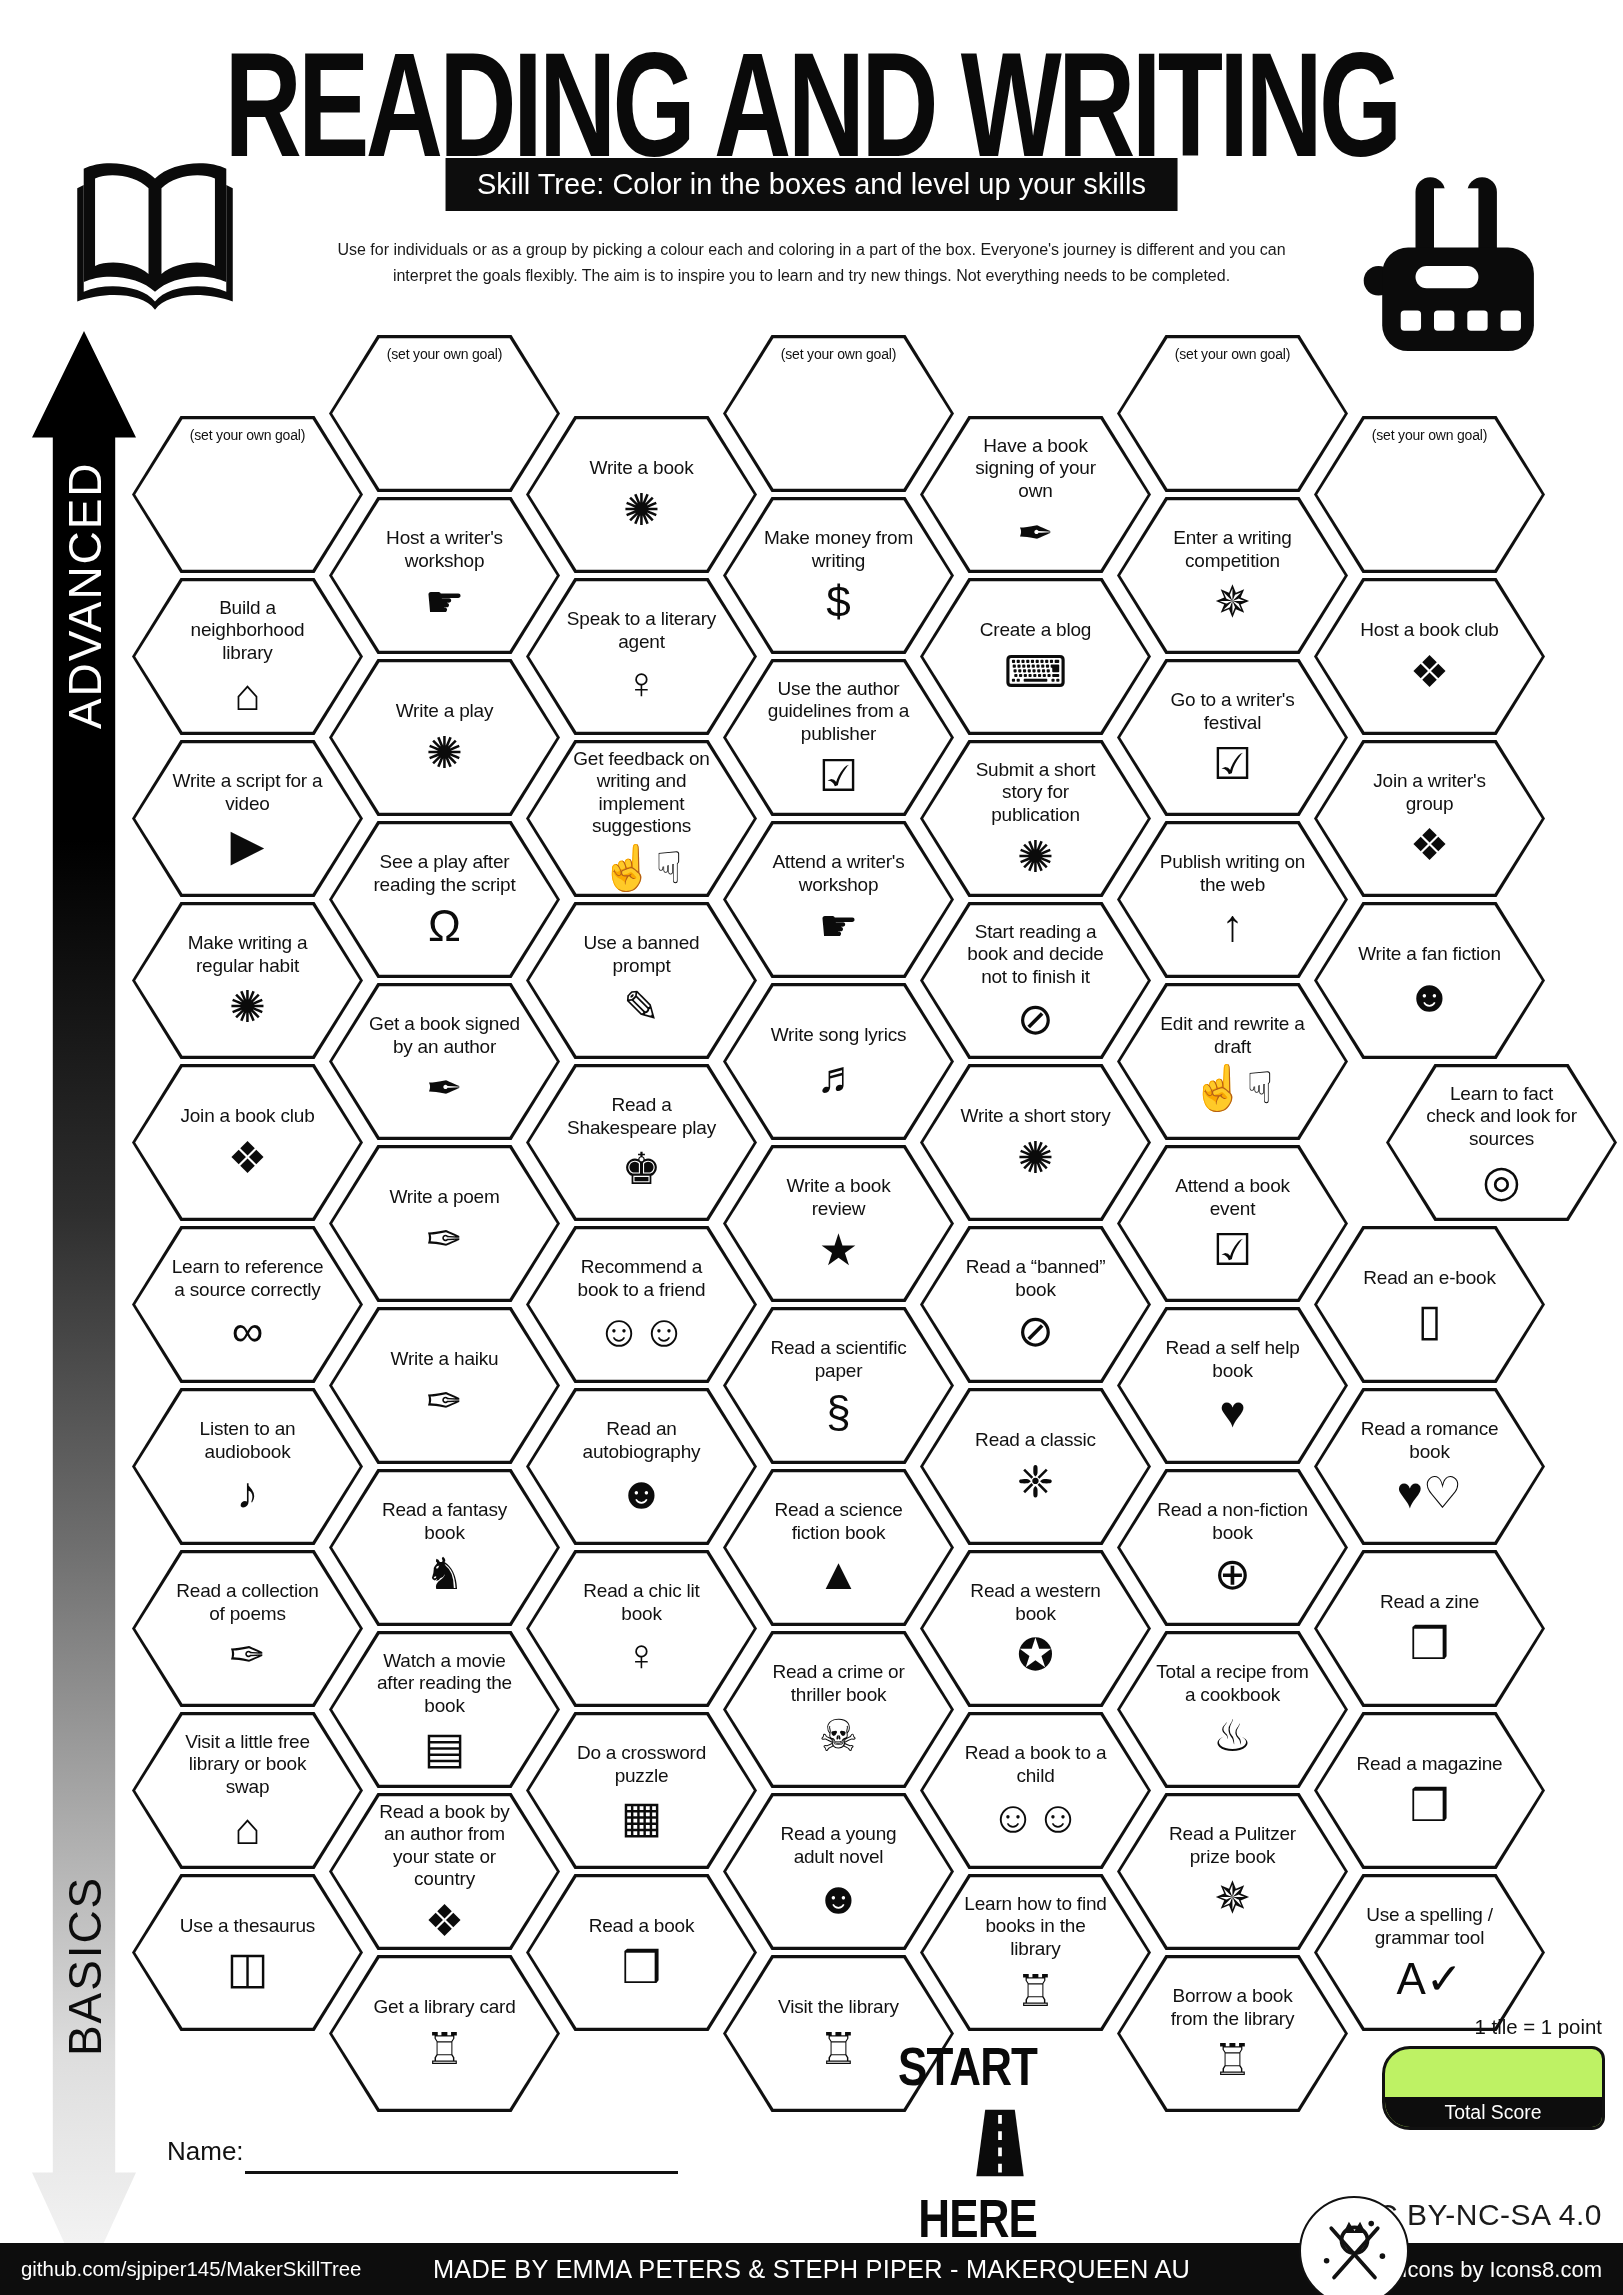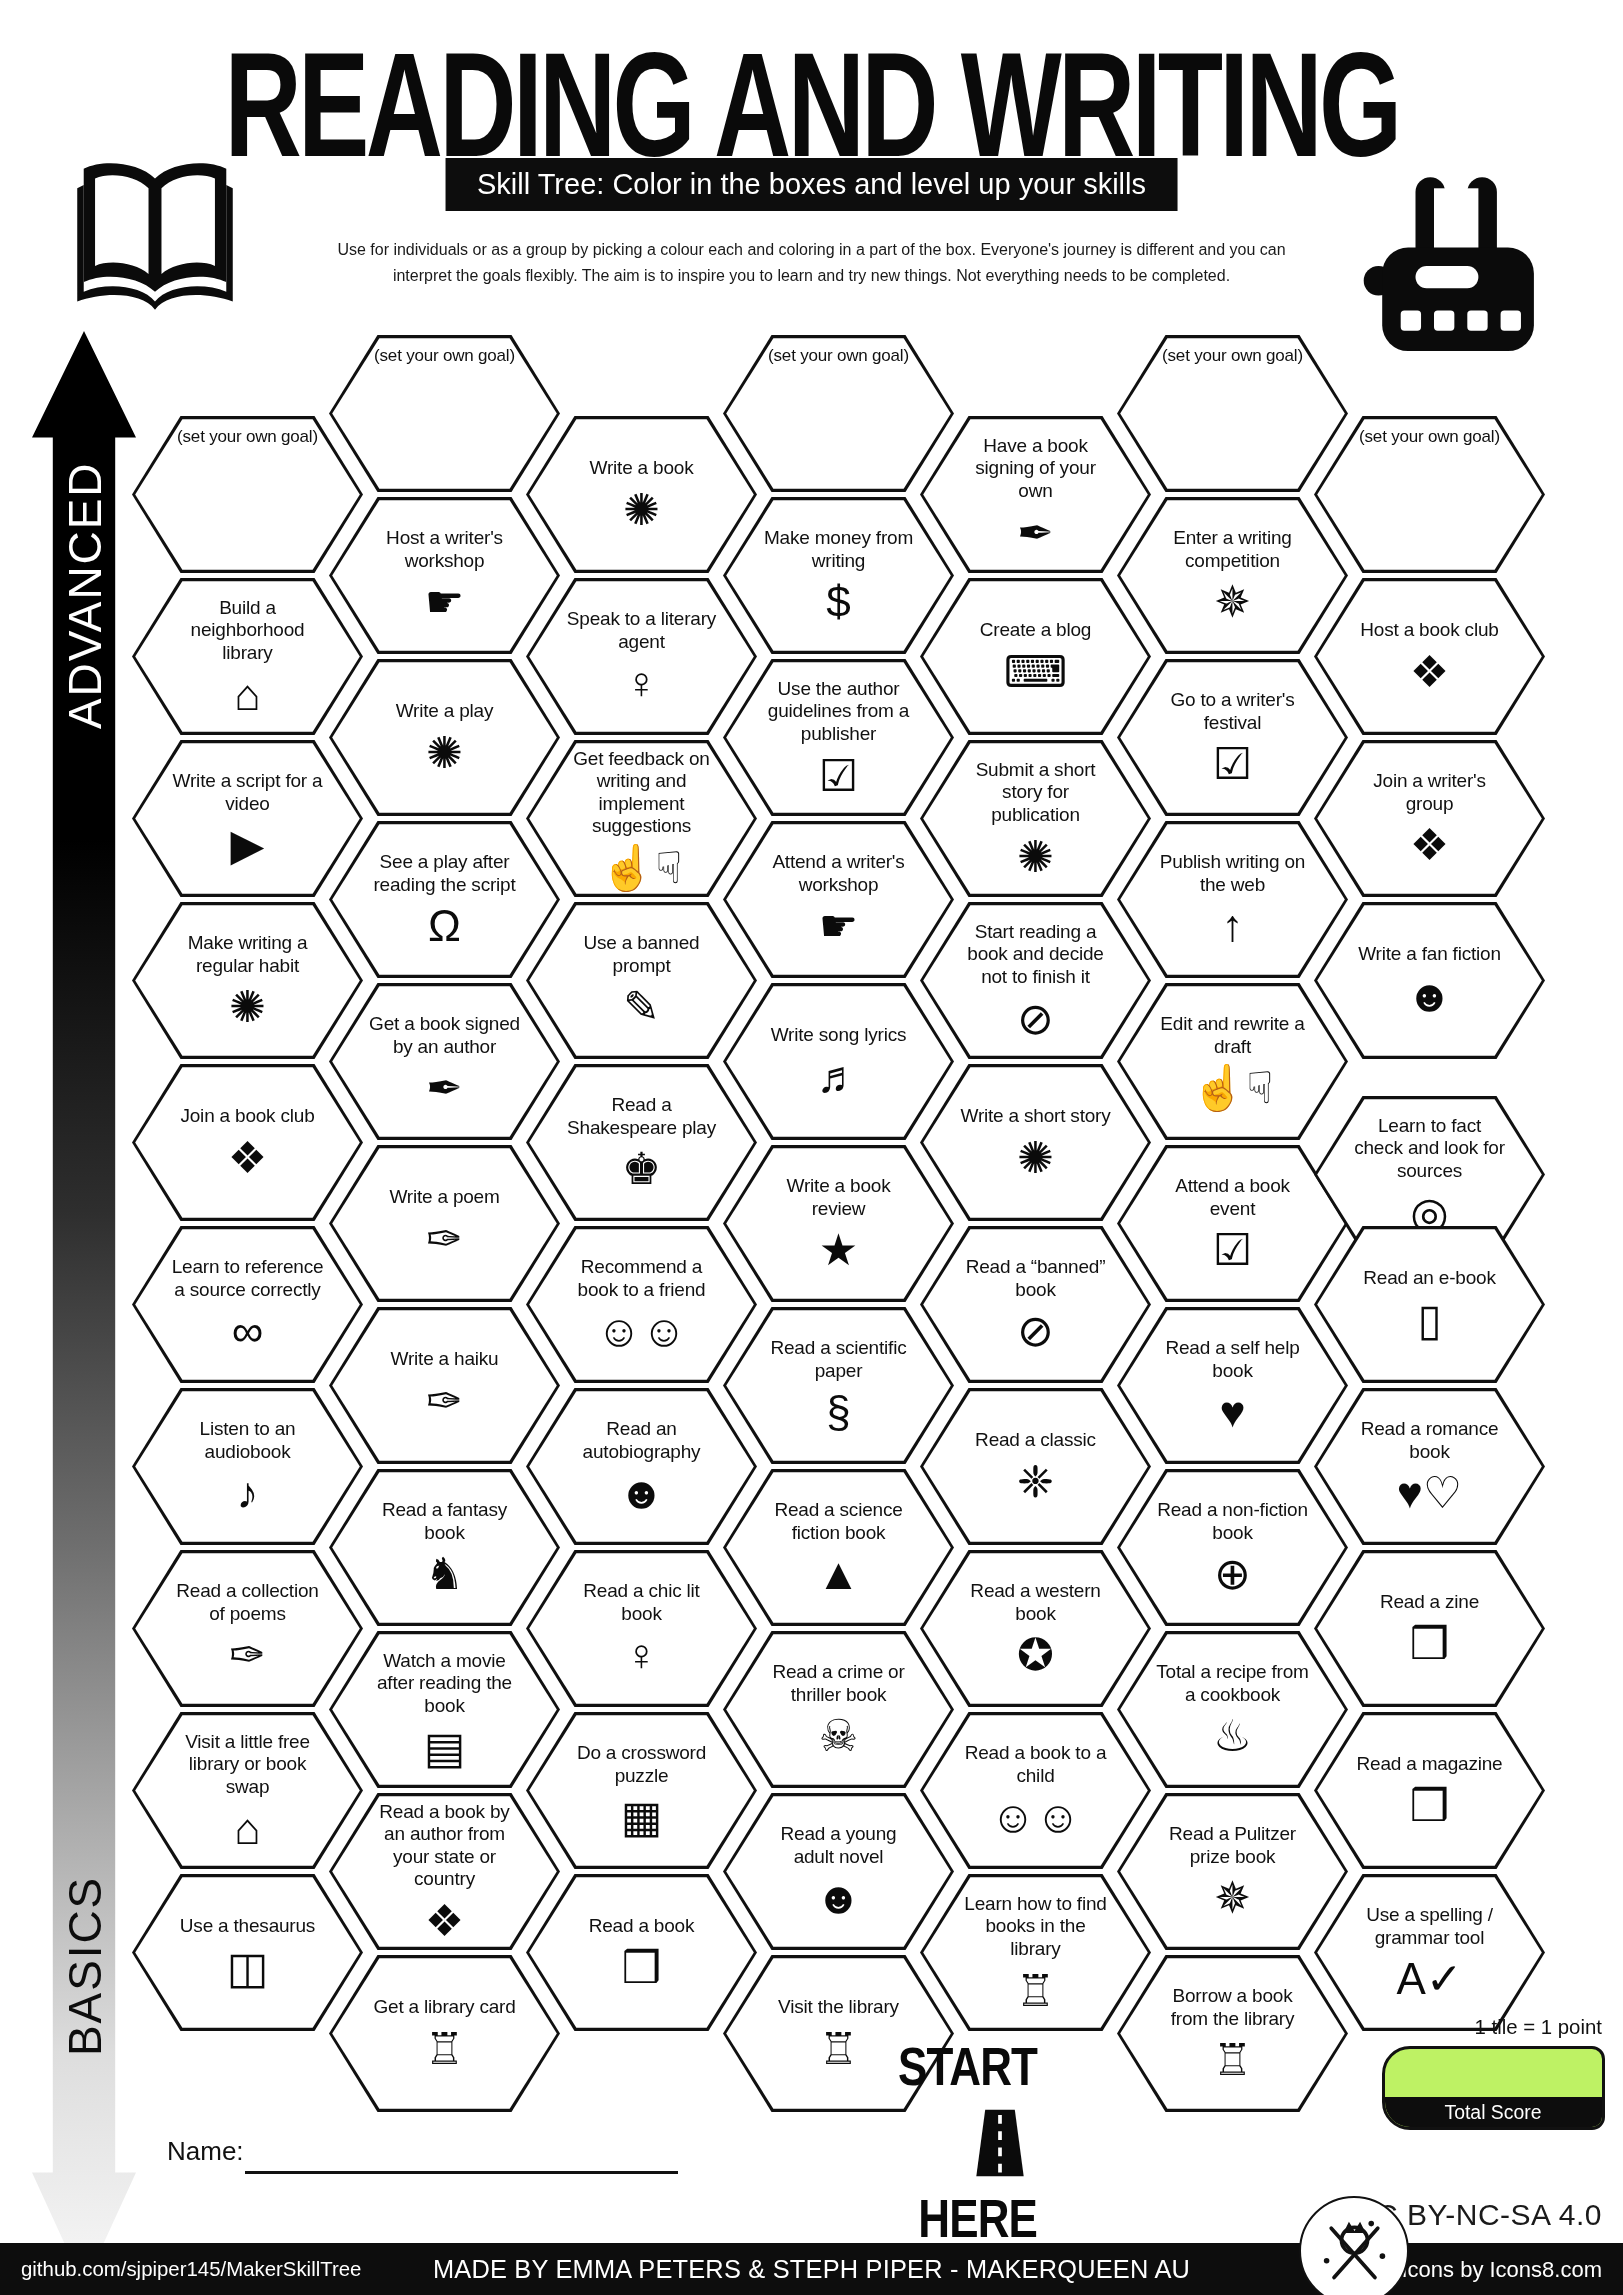--- a/index.html
+++ b/index.html
@@ -64,21 +64,21 @@
   .hex-fill{position:absolute; inset:3.2px; background:#ffffff;
     clip-path:polygon(0% 50%,21% 0%,79% 0%,100% 50%,79% 100%,21% 100%);}
   .hex-content{
     position:absolute; left:38px; right:38px; top:7.4px; bottom:5.6px;
     display:flex; flex-direction:column; align-items:center; justify-content:center;
     gap:7.4px; text-align:center;
   }
   .hex-label{font-size:19px; line-height:1.18; letter-spacing:-0.2px; color:#111;}
   .hex-icon{font-size:44px; line-height:1.05; color:#0b0b0b;}
   .hex.goal .hex-content{justify-content:flex-start; top:11px;}
-  .hex.goal .hex-label{font-size:17px; white-space:nowrap;}
+  .hex.goal .hex-label{font-size:14px; white-space:nowrap;}
   
   .start-here{
     position:absolute; left:685px; top:2103px; width:352px; height:79px;
     display:flex; align-items:flex-end; justify-content:center; gap:14px;flex-direction:column;
   }
   .start-word{
     font-size:44px; font-weight:900; letter-spacing:-0.9px;
     transform:scaleY(1.2); color:#0a0a0a; white-space:nowrap;
   }
   .road-icon-box{width:74px; height:74px; flex:0 0 auto;}
@@ -682,21 +682,21 @@
     </div>
   </div>
       <div class="hex" style="left: 1314px; top: 902px;">
     <div class="hex-border"></div>
     <div class="hex-fill"></div>
     <div class="hex-content">
       <div class="hex-label">Write a fan fiction</div>
       <div class="hex-icon">☻</div>
     </div>
   </div>
-      <div class="hex" style="left: 1314px; top: 1064px; margin-top: 32px;">
+      <div class="hex" style="left: 1386px; top: 1064px;">
     <div class="hex-border"></div>
     <div class="hex-fill"></div>
     <div class="hex-content">
       <div class="hex-label">Learn to fact check and look for sources</div>
       <div class="hex-icon">◎</div>
     </div>
   </div>
       <div class="hex" style="left: 1314px; top: 1226px;">
     <div class="hex-border"></div>
     <div class="hex-fill"></div>

